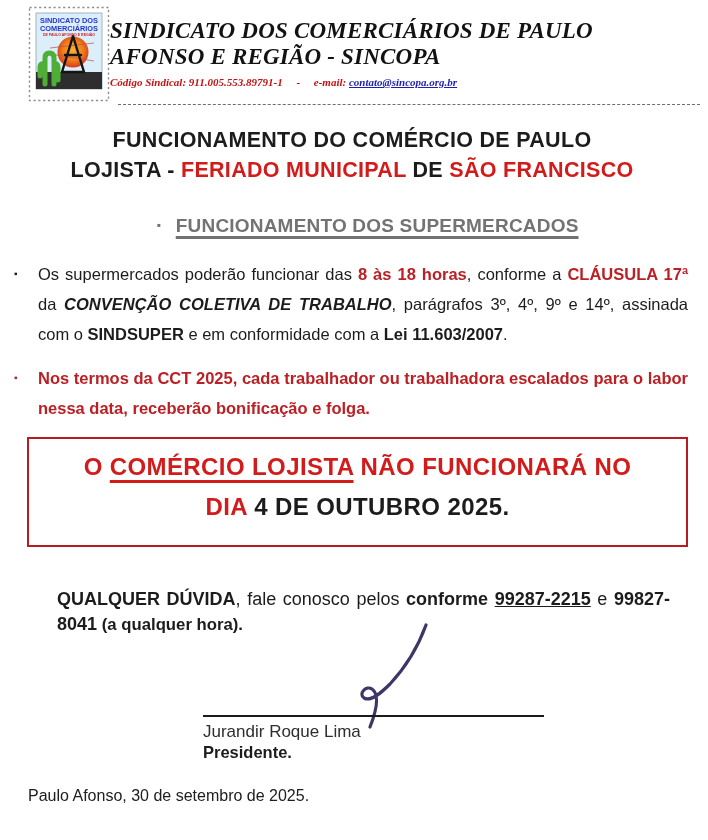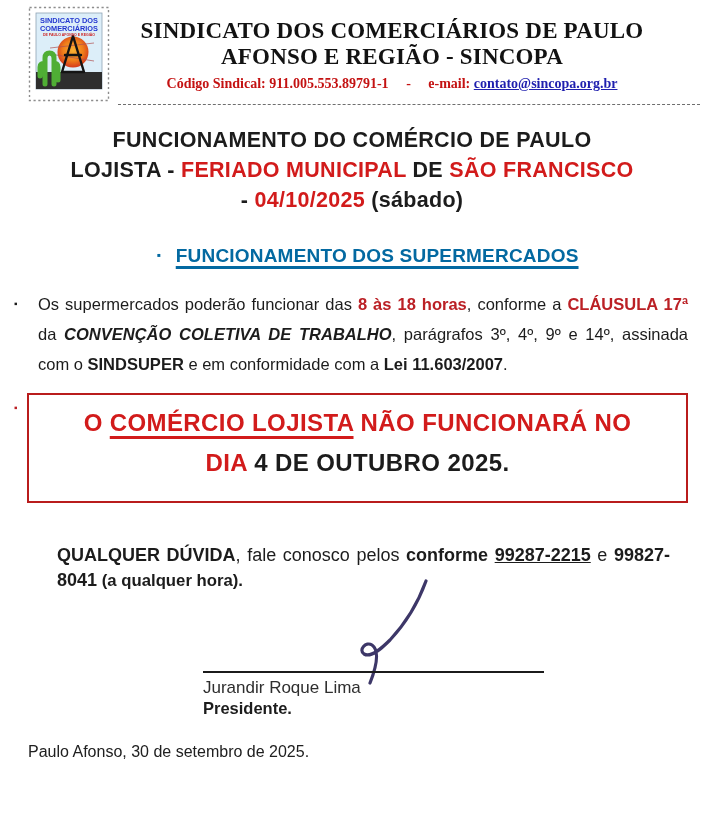--- a/index.html
+++ b/index.html
@@ -15,41 +15,41 @@
   body{
     width:708px;height:840px;overflow:hidden;
     font-family:"Liberation Sans","DejaVu Sans",sans-serif;
     color:var(--ink);
   }
   .page{width:704px;height:840px;padding-top:6px;position:relative;}
 
   
   .header{display:flex;align-items:flex-start;padding-left:28px;height:98px;}
   .stamp{width:82px;height:96px;flex:0 0 82px;}
-  .header-text{flex:1;text-align:center;padding-top:12px;padding-right:30px;}
+  .header-text{flex:1;text-align:left;padding-top:12px;padding-right:30px;font-style:italic;}
   .org-title{
     font-family:"Liberation Serif","DejaVu Serif",serif;
     font-weight:bold;font-size:23px;line-height:26px;color:#121212;letter-spacing:0.2px;
   }
   .org-sub{
     font-family:"Liberation Serif","DejaVu Serif",serif;
-    font-weight:bold;font-size:14px;margin-top:6px;
+    font-weight:bold;font-size:11px;margin-top:6px;
   }
   .separator{margin-left:118px;margin-right:4px;border-bottom:1.6px dashed #6e6e6e;height:1px;}
 
   
   .main-heading{
     margin-top:20px;text-align:center;padding:0 48px;
     font-weight:bold;font-size:21.5px;letter-spacing:0.3px;
   }
   .main-heading .rich-line{line-height:30px;}
   .main-heading .r{color:var(--red-bright);}
 
   
-  .section-heading{margin-top:30px;text-align:center;font-size:19px;font-weight:bold;color:#0369a1;margin-left:31px;}
+  .section-heading{margin-top:30px;text-align:center;font-size:19px;font-weight:bold;color:#737373;margin-left:31px;}
   .section-heading .sq{font-size:12px;vertical-align:3px;margin-right:15px;text-decoration:none;}
   .section-heading .txt{text-decoration:underline;text-decoration-thickness:2.5px;text-underline-offset:4px;letter-spacing:0.2px;}
 
   
   ul.points{list-style:none;margin:22px 16px 0 14px;}
   ul.points li{
     position:relative;padding-left:24px;text-align:justify;
     font-size:16.5px;line-height:30px;
   }
   ul.points li + li{margin-top:14px;}
@@ -129,34 +129,34 @@
       </div>
       <div class="org-sub"><span class="seg sr">Código Sindical: 911.005.553.89791-1</span><span class="seg sr">&nbsp;&nbsp;&nbsp;&nbsp;&nbsp;-&nbsp;&nbsp;&nbsp;&nbsp;&nbsp;</span><span class="seg sr">e-mail: </span><span class="seg link b">contato@sincopa.org.br</span></div>
     </div>
   </div>
 
   <div class="separator"></div>
 
   <div class="main-heading">
       <div class="rich-line"><span class="seg k">FUNCIONAMENTO DO COMÉRCIO DE PAULO</span></div>
       <div class="rich-line"><span class="seg k">LOJISTA - </span><span class="seg r">FERIADO MUNICIPAL</span><span class="seg k"> DE </span><span class="seg r">SÃO FRANCISCO</span></div>
-      <div class="rich-line"><span class="seg k">- </span><span class="seg r">04/10/2025</span><span class="seg k"> (sábado)</span></div>
     </div>
 
   <div class="section-heading">
     <span class="sq">▪</span><span class="txt">FUNCIONAMENTO DOS SUPERMERCADOS</span>
   </div>
 
   <ul class="points">
     <li>
       <span class="bullet">▪</span>
       <span><span class="seg k">Os supermercados poderão funcionar das </span><span class="seg r">8 às 18 horas</span><span class="seg k">, conforme a </span><span class="seg r">CLÁUSULA 17ª</span><span class="seg k"> da </span><span class="seg bi">CONVENÇÃO COLETIVA DE TRABALHO</span><span class="seg k">, parágrafos 3º, 4º, 9º e 14º, assinada com o </span><span class="seg b">SINDSUPER</span><span class="seg k"> e em conformidade com a </span><span class="seg b">Lei 11.603/2007</span><span class="seg k">.</span></span>
     </li>
     <li class="red-item">
       <span class="bullet">▪</span>
+      <span><span class="seg r">Nos termos da CCT 2025, cada trabalhador ou trabalhadora escalados para o labor nessa data, receberão bonificação e folga.</span></span>
     </li>
   </ul>
 
   <div class="big-box">
       <div class="rich-line"><span class="seg r">O </span><span class="seg r u">COMÉRCIO LOJISTA</span><span class="seg r"> NÃO FUNCIONARÁ NO</span></div>
       <div class="rich-line"><span class="seg r">DIA</span><span class="seg b"> 4 DE OUTUBRO 2025.</span></div>
     </div>
 
   <p class="contact"><span class="seg b">QUALQUER DÚVIDA</span><span class="seg k">, fale conosco pelos </span><span class="seg b">conforme </span><span class="seg b u">99287-2215</span><span class="seg k"> e </span><span class="seg b">99827-8041</span><span class="seg b cond"> (a qualquer hora).</span></p>
 

